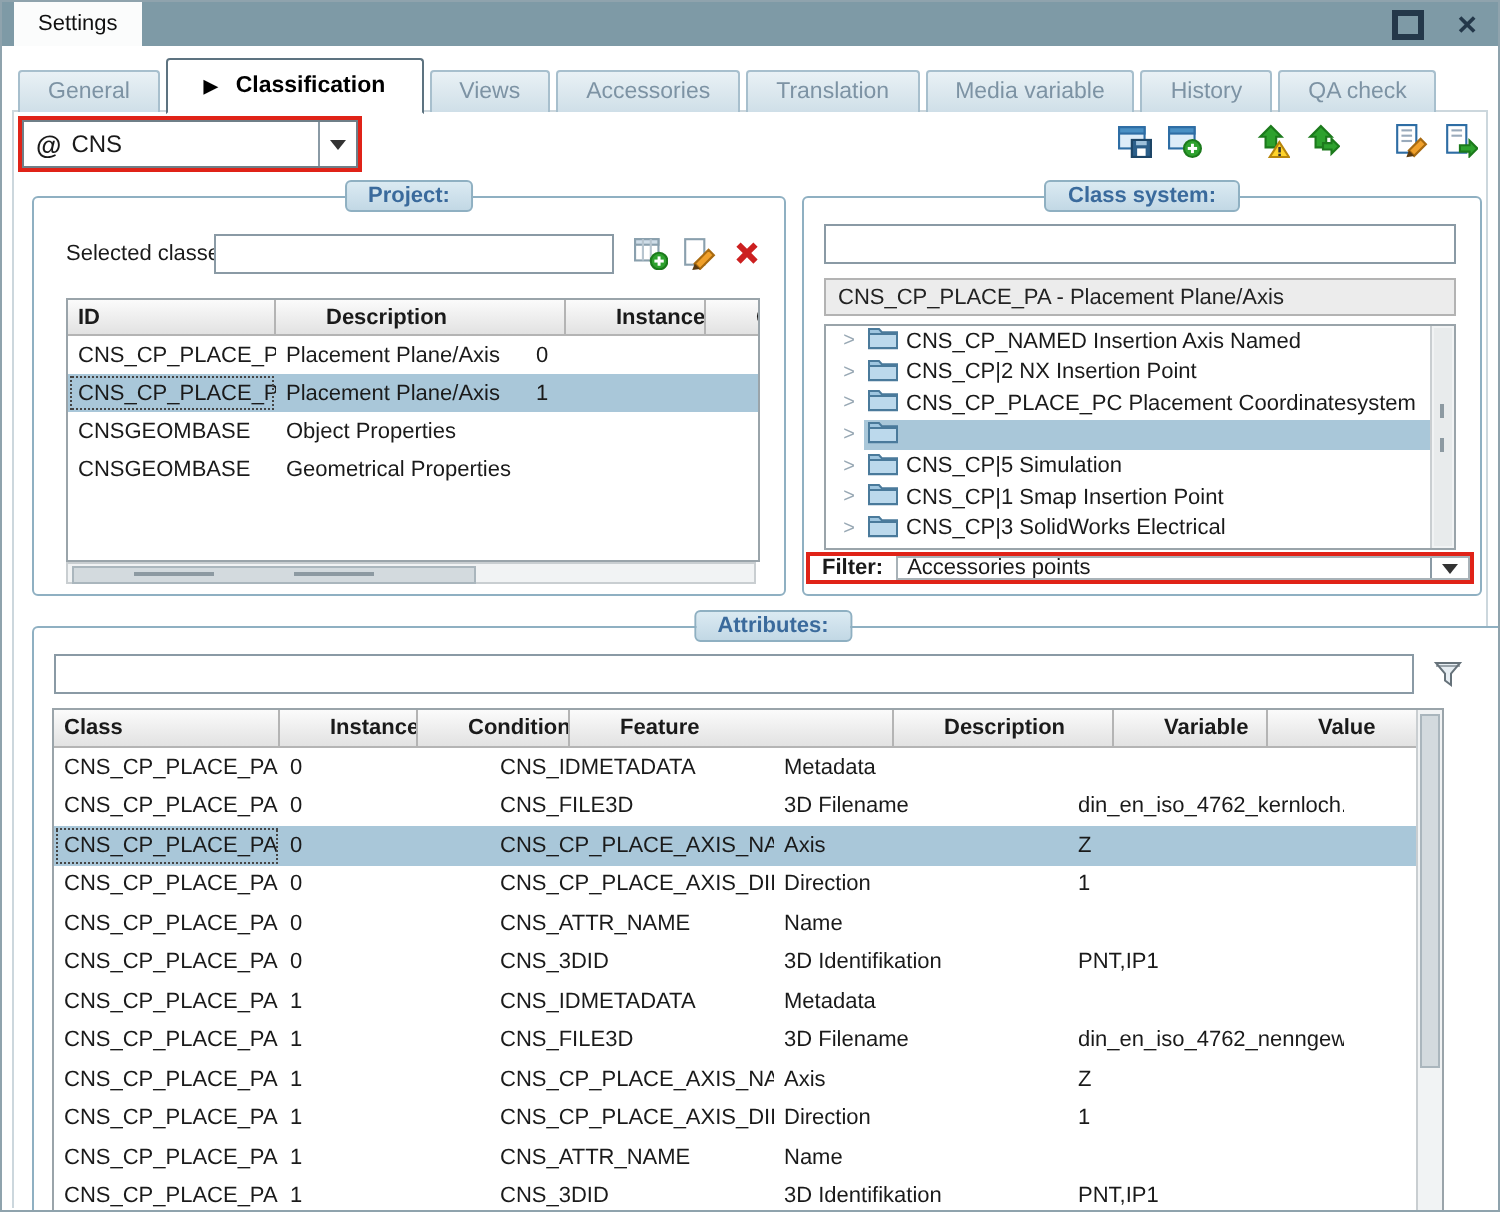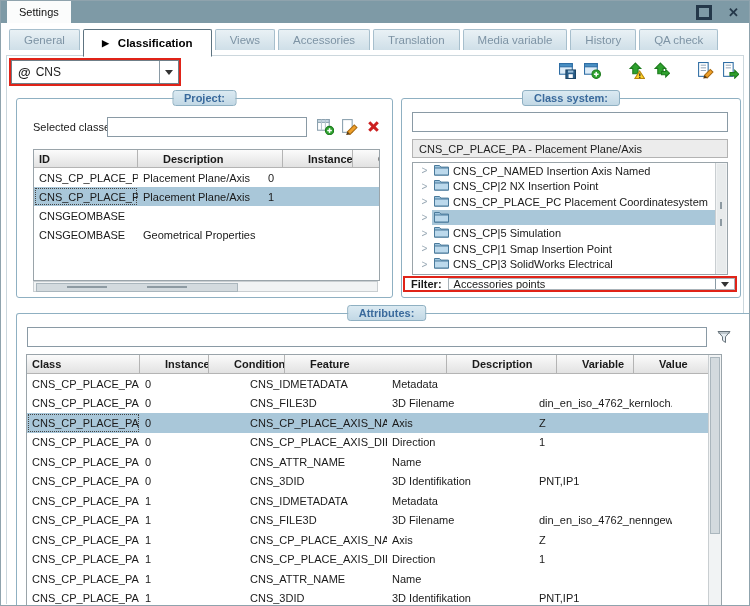--- a/index.html
+++ b/index.html
@@ -7,21 +7,21 @@
   .window{position:relative;width:750px;height:606px;background:#fff;overflow:hidden;box-sizing:border-box;border:1px solid #8fa3ad;}
 
   
   .titlebar{position:absolute;top:0;left:0;right:0;height:22px;background:#7e9aa6;}
   .title-tab{position:absolute;left:6px;top:0;height:22px;background:#fbfcfc;padding:0 12px;display:flex;align-items:center;color:#111;}
   .win-controls{position:absolute;right:10px;top:0;height:22px;display:flex;align-items:center;gap:16px;}
   .restore-box{width:10px;height:9px;border:3px solid #24384a;background:transparent;}
   .close-x{color:#24384a;font-weight:bold;font-size:13px;line-height:13px;}
 
   
-  .tabstrip{position:absolute;top:28px;left:8px;height:27px;display:flex;align-items:flex-start;z-index:3;}
+  .tabstrip{position:absolute;top:28px;left:8px;height:27px;display:flex;align-items:flex-end;z-index:3;}
   .tab{height:20px;line-height:20px;padding:0 14px;margin-right:3px;background:linear-gradient(#e9f1f5,#cfdfe8);border:1px solid #a7bfcd;border-bottom:none;border-radius:2px 2px 0 0;color:#7d93a4;font-size:11.5px;}
   .tab.active{height:26px;line-height:26px;background:#fff;border:1px solid #5d7380;border-bottom:1px solid #fff;color:#000;font-weight:bold;padding:0 18px;display:flex;align-items:center;gap:9px;margin-bottom:-1px;}
   .tab-arrow{font-size:9px;color:#000;}
 
   .content-frame{position:absolute;top:54px;left:5px;right:5px;bottom:1px;border:1px solid #ccd7dd;border-bottom:none;background:#fff;}
 
   
   .scheme-combo{position:absolute;left:8px;top:57px;width:172px;height:28px;border:2px solid #e02318;box-sizing:border-box;background:#fff;z-index:4;}
   .scheme-inner{display:flex;align-items:stretch;height:100%;border:1px solid #6f7f88;box-sizing:border-box;background:#fff;}
   .scheme-at{font-weight:bold;font-size:13px;padding:0 5px 0 6px;display:flex;align-items:center;}
@@ -230,20 +230,21 @@
             <span class="td pc3"></span>
           </div>
           <div class="trow sel">
             <span class="td pc0 focus">CNS_CP_PLACE_PA</span>
             <span class="td pc1">Placement Plane/Axis</span>
             <span class="td pc2">1</span>
             <span class="td pc3"></span>
           </div>
           <div class="trow">
             <span class="td pc0">CNSGEOMBASE</span>
+            <span class="td pc1">Object Properties</span>
             <span class="td pc2"></span>
             <span class="td pc3"></span>
           </div>
           <div class="trow">
             <span class="td pc0">CNSGEOMBASE</span>
             <span class="td pc1">Geometrical Properties</span>
             <span class="td pc2"></span>
             <span class="td pc3"></span>
           </div>
         </div>

